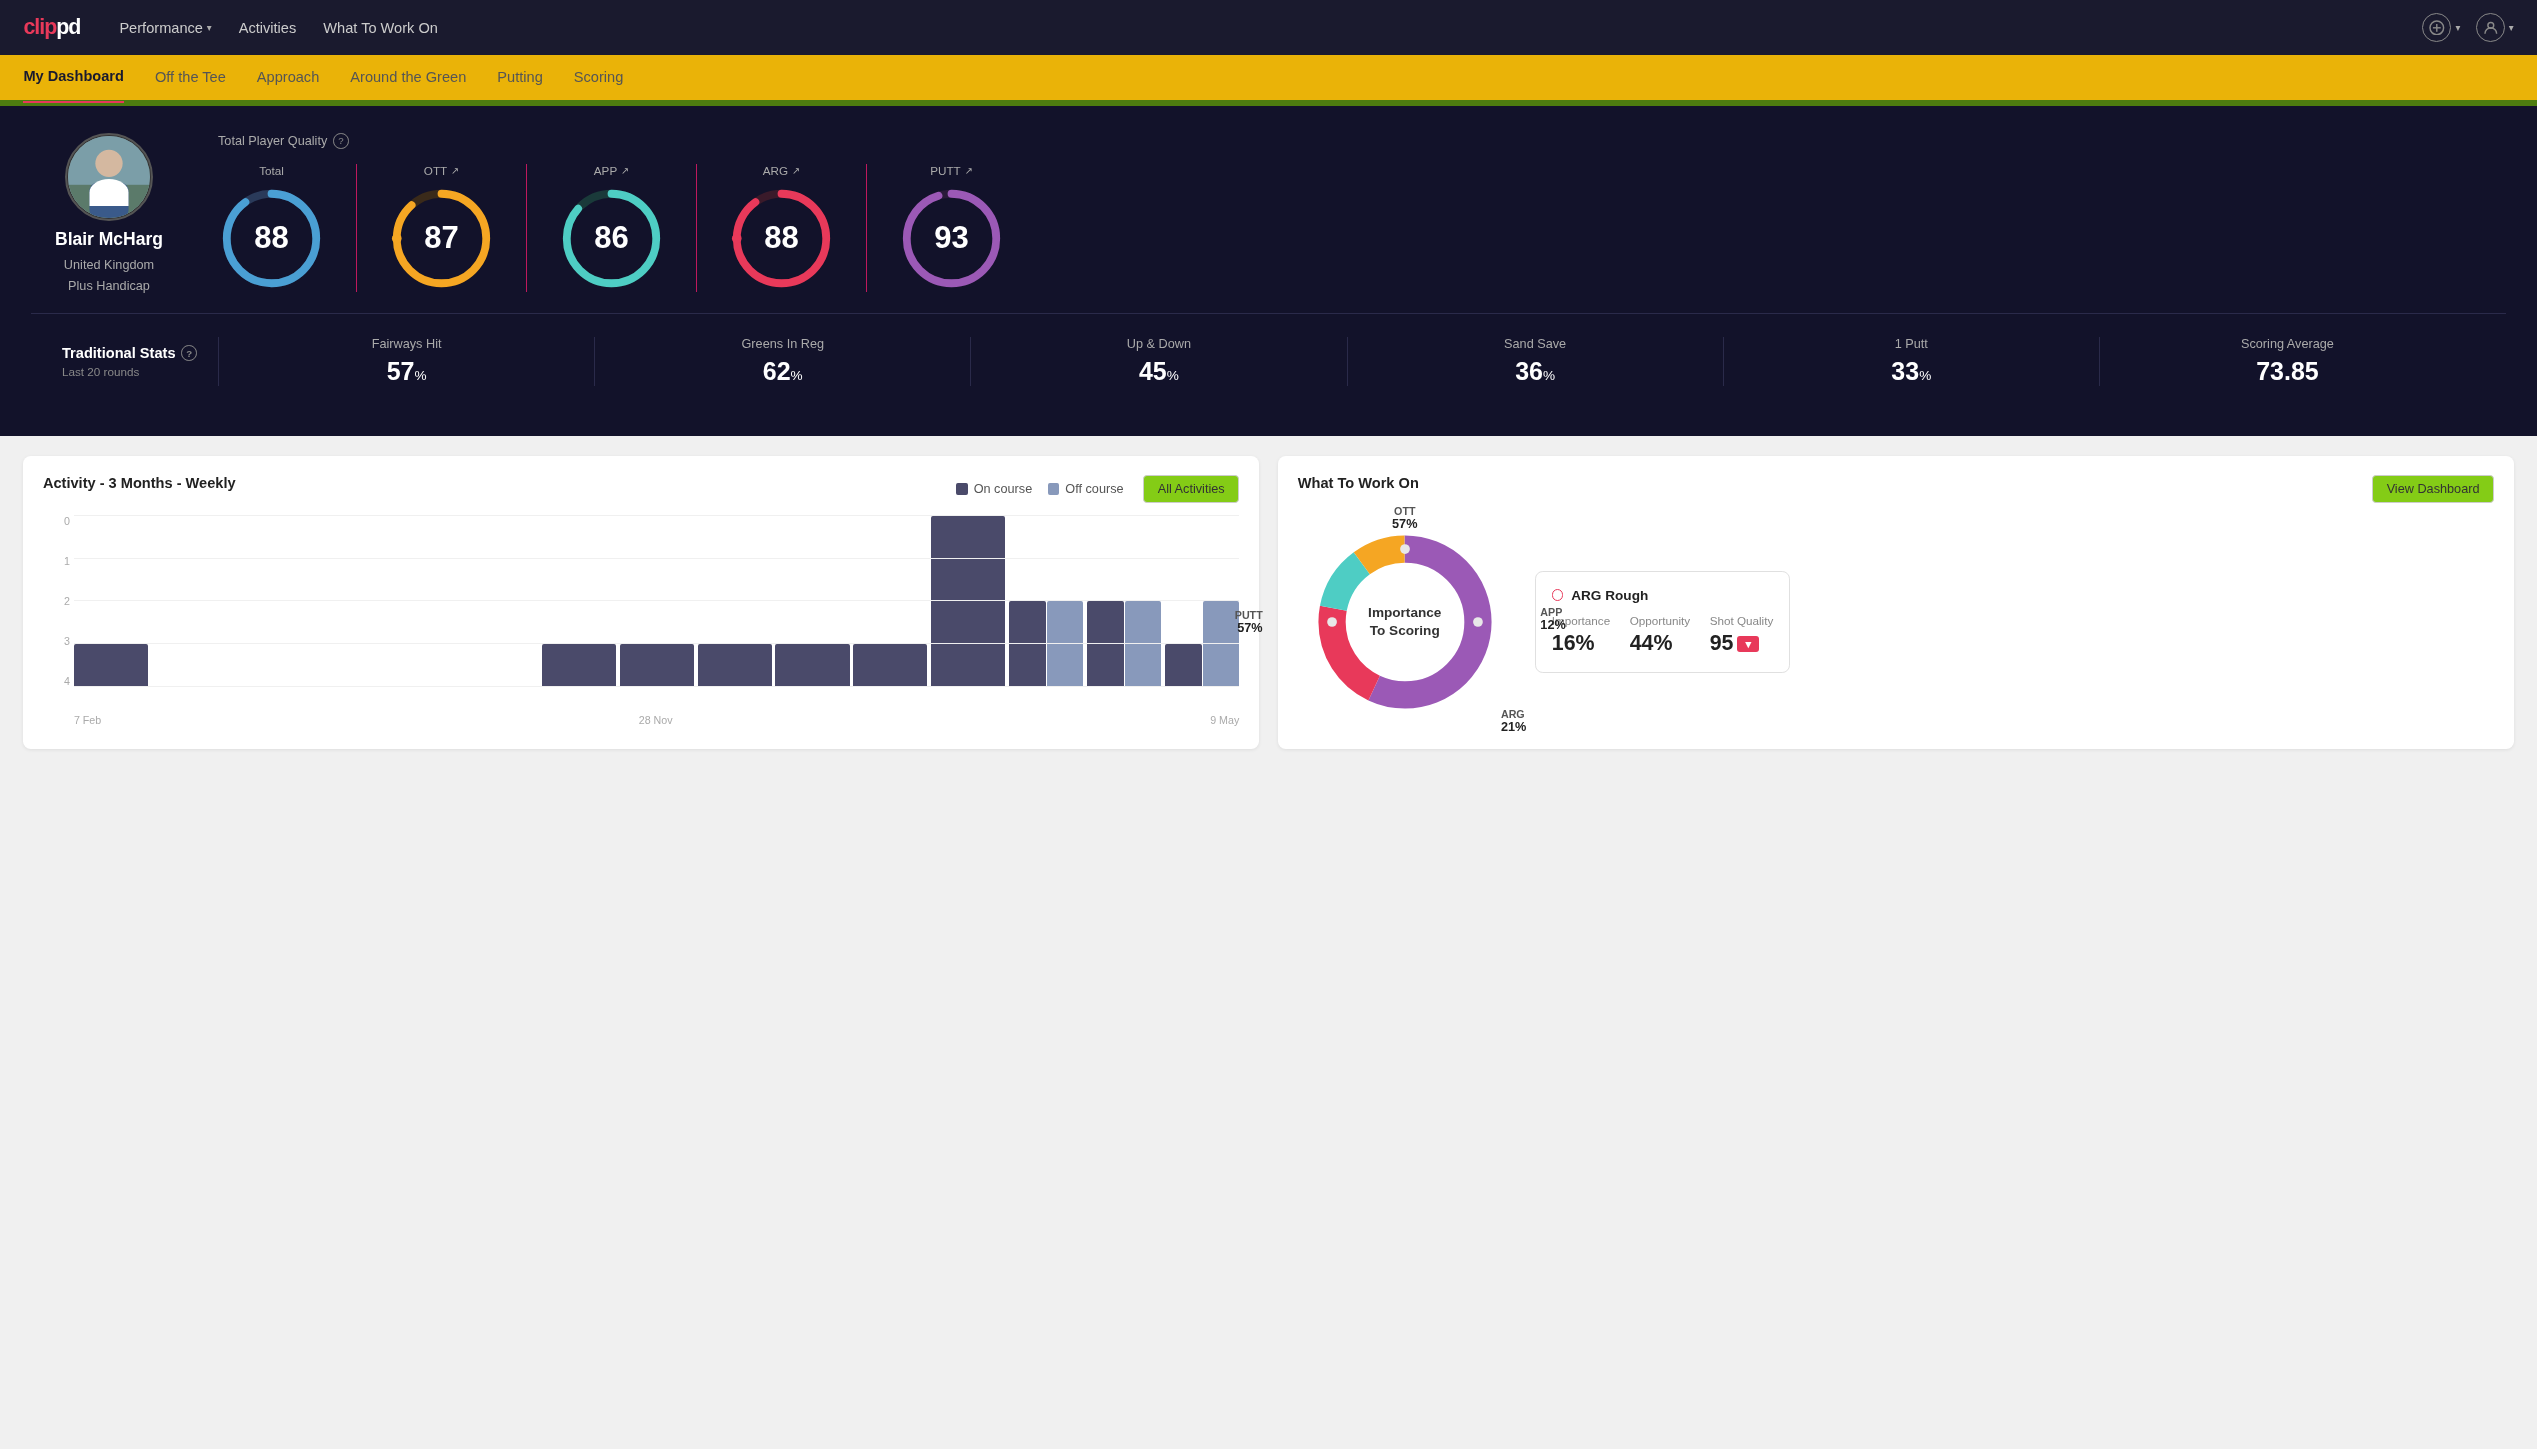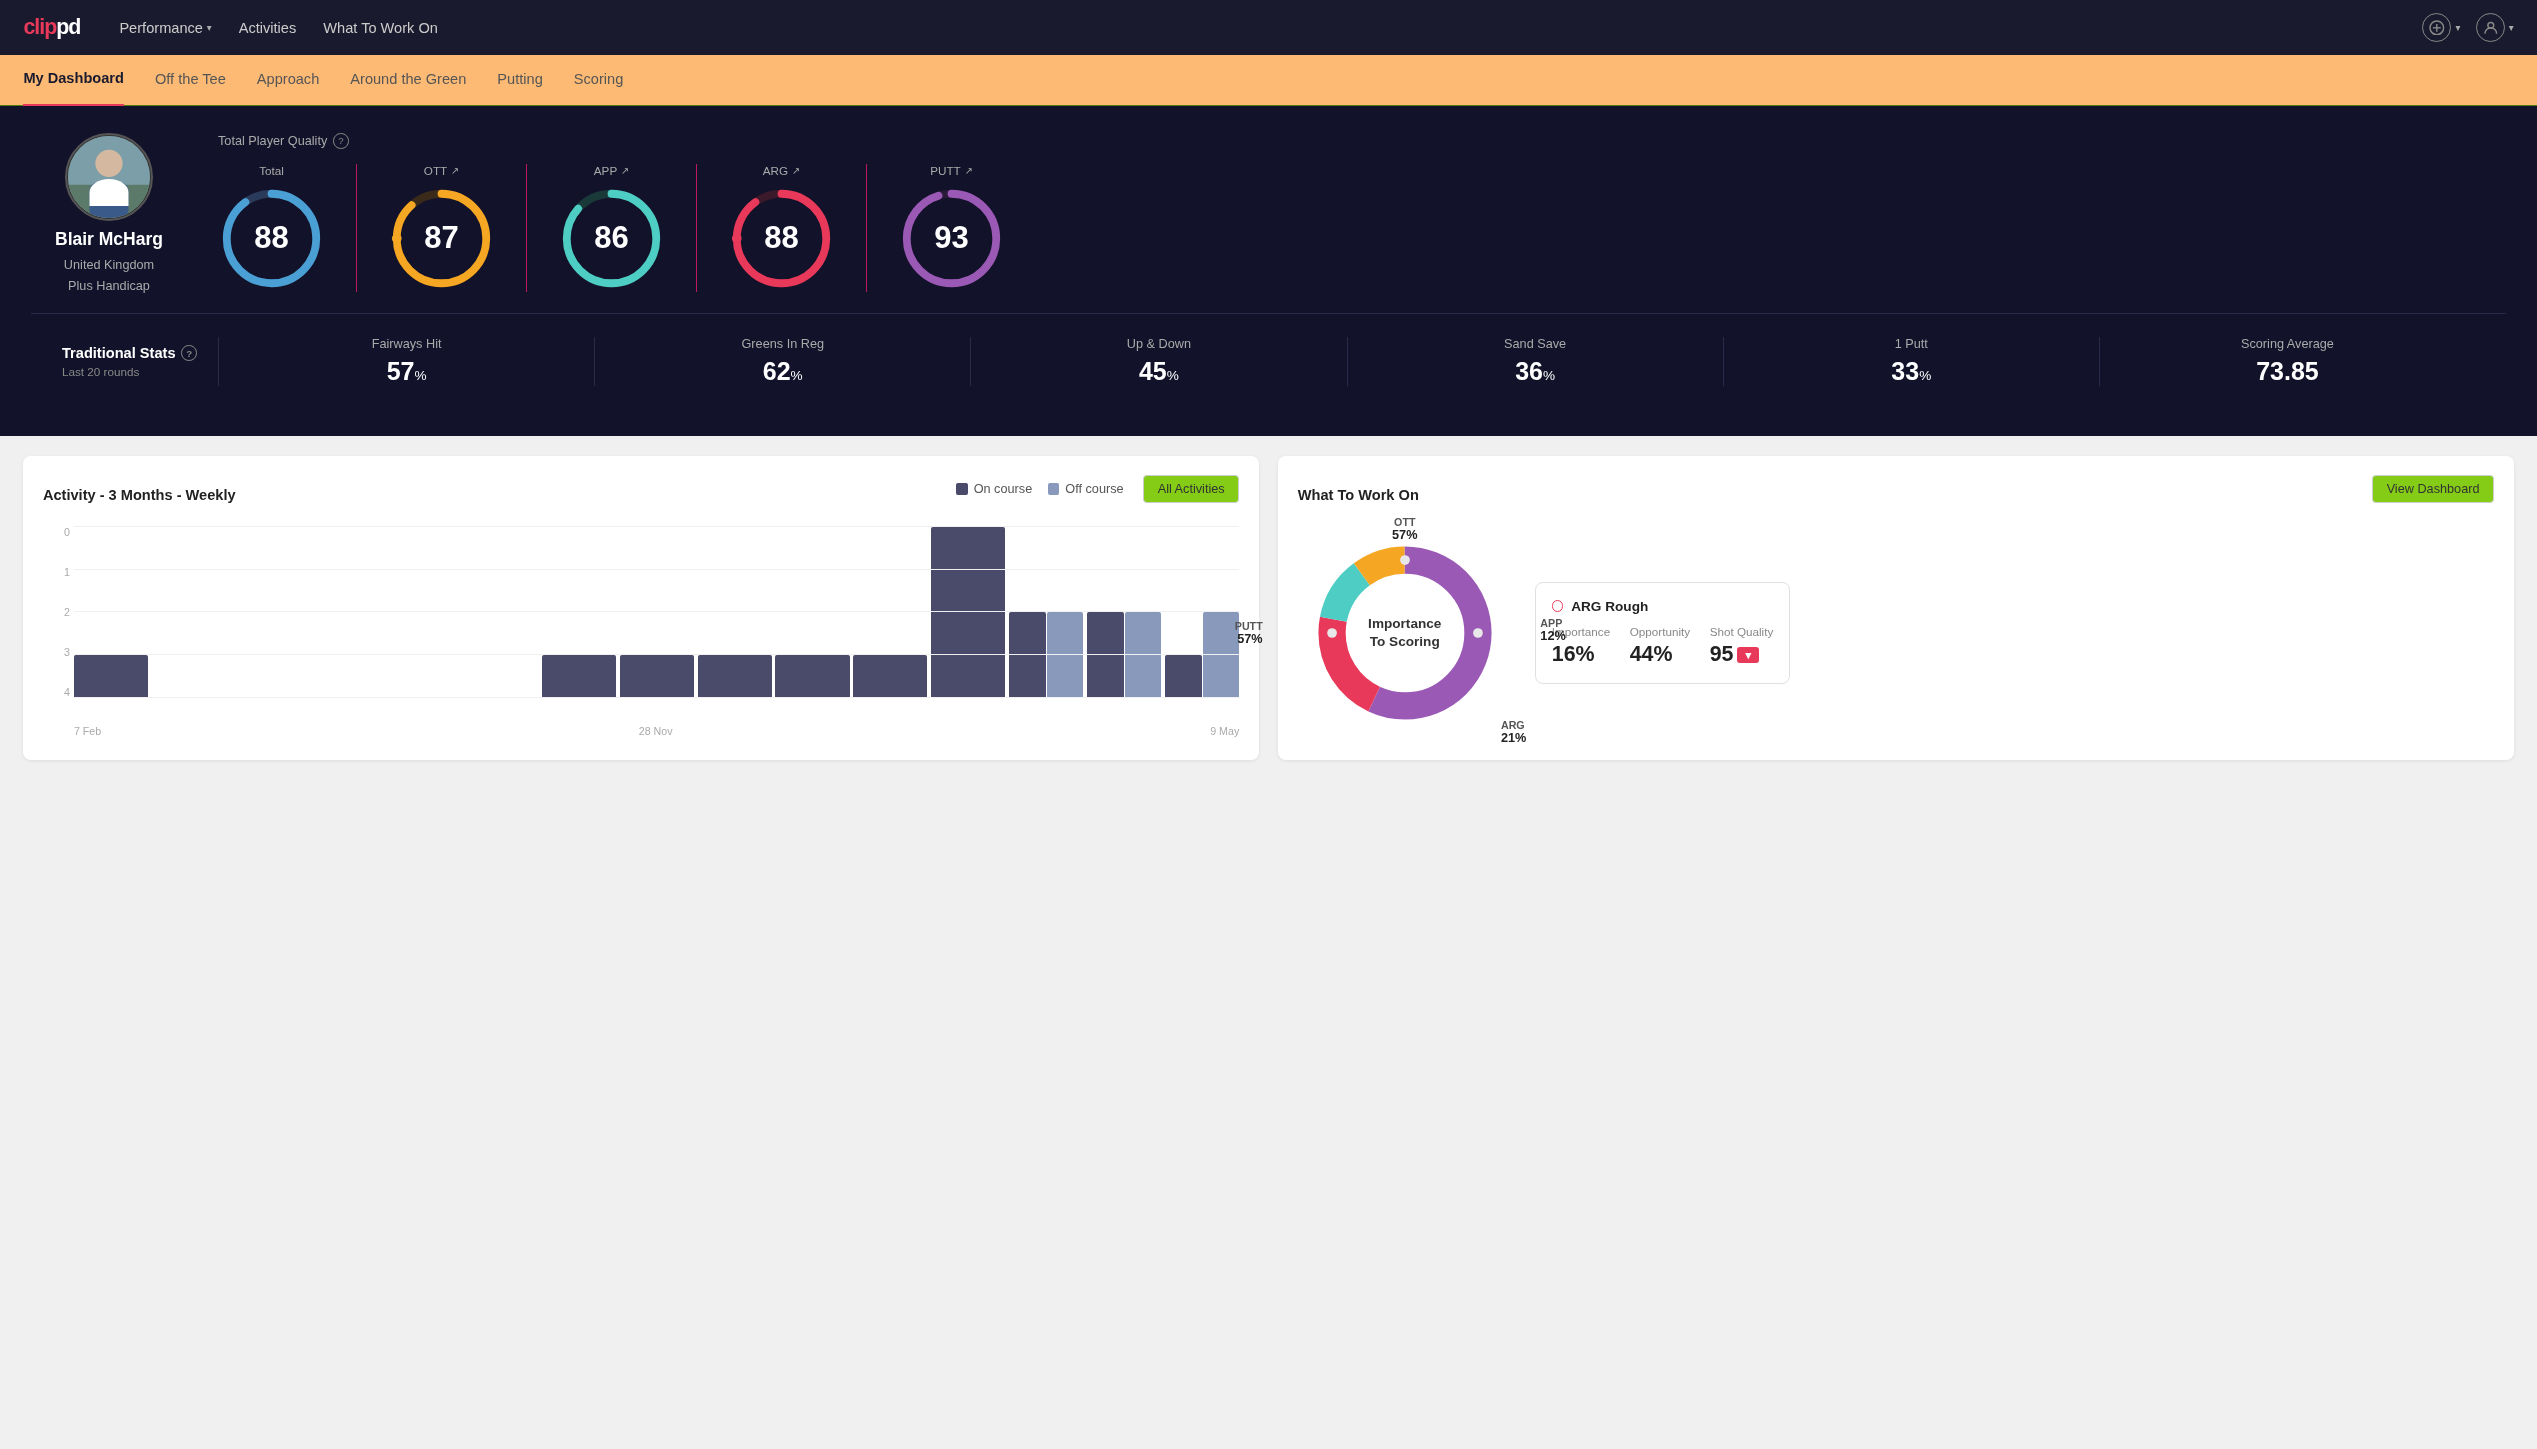--- a/index.html
+++ b/index.html
@@ -36,25 +36,25 @@
       color: #ccc;
       cursor: pointer;
       display: flex;
       align-items: center;
       gap: 3.9px;
       font-size: 13.6px;
     }
 
     
     .sub-nav {
-      background: #fdba74;
+      background: #eab308;
       display: flex;
       align-items: center;
       padding: 0 23.4px;
-      border-bottom: 1px solid #4d7c0f;
+      border-bottom: 6px solid #4d7c0f;
       height: 51px;
       gap: 31px;
     }
     .sub-nav-link {
       color: #555;
       font-size: 14.6px;
       cursor: pointer;
       padding-bottom: 1.9px;
       text-decoration: none;
       height: 51px;
@@ -236,22 +236,22 @@
     .card {
       background: #fff;
       border-radius: 7.8px;
       padding: 19.5px;
       flex: 1;
       box-shadow: 0 1px 3.9px rgba(0,0,0,0.08);
     }
     .card-header {
       display: flex;
       justify-content: space-between;
-      align-items: flex-end;
-      margin-bottom: 23px;
+      align-items: flex-start;
+      margin-bottom: 12px;
     }
     .card-title { font-size: 14.6px; font-weight: 600; color: #222; }
     .legend-row { display: flex; gap: 15.6px; align-items: center; }
     .legend-item { display: flex; align-items: center; gap: 5.8px; font-size: 12.7px; color: #555; }
     .legend-dot { width: 11.7px; height: 11.7px; border-radius: 1.9px; }
     .btn-outline {
       border: 1px solid #ccc;
       background: #84cc16;
       border-radius: 3.9px;
       padding: 5.8px 13.6px;

